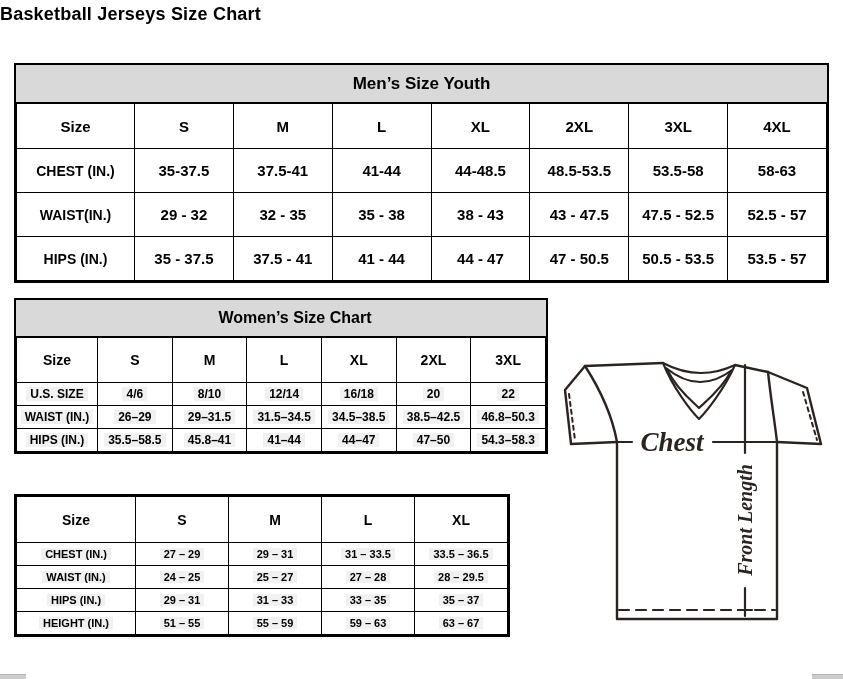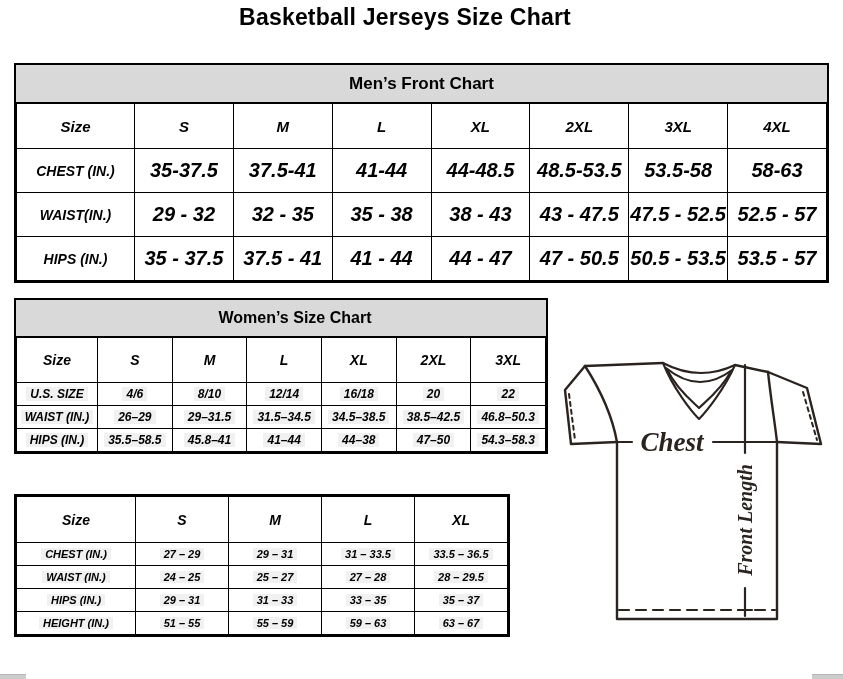--- a/index.html
+++ b/index.html
@@ -1,29 +1,29 @@
 <!DOCTYPE html>
 <html><head>
 <meta charset="utf-8">
 <style>
   html,body{margin:0;padding:0;background:#fff;}
   .page{position:relative;width:843px;height:679px;background:#ffffff;overflow:hidden;
         font-family:"Liberation Sans","DejaVu Sans",sans-serif;color:#000;}
-  .doc-title{position:absolute;left:0;top:4px;width:810px;height:32px;text-align:center;
-        font-size:23px;font-weight:bold;letter-spacing:0.2px;}
+  .doc-title{position:absolute;left:0;top:4px;width:810px;height:32px;text-align:left;
+        font-size:18px;font-weight:bold;letter-spacing:0.2px;}
   .chart-box{position:absolute;border:2px solid #000;background:#fff;box-sizing:content-box;}
   .band{background:#d9d9d9;border-bottom:1px solid #000;text-align:center;font-weight:bold;}
-  .chart-box table{border-collapse:collapse;table-layout:fixed;width:100%;font-style:italic;}
+  .chart-box table{border-collapse:collapse;table-layout:fixed;width:100%;}
   .chart-box th,.chart-box td{border:1px solid #000;text-align:center;vertical-align:middle;
         font-weight:bold;padding:0;overflow:hidden;}
   
   .men{left:14px;top:63px;width:811px;}
   .men .band{height:37px;line-height:37px;font-size:17px;}
   .men thead th{height:44px;font-size:15px;}
-  .men tbody th,.men tbody td{height:43px;font-size:20px;}
+  .men tbody th,.men tbody td{height:43px;font-size:15px;}
   .men tbody th{font-size:14px;}
   
   .women{left:14px;top:298px;width:530px;}
   .women .band{height:36px;line-height:36px;font-size:16px;padding-left:28px;}
   .women thead th{height:44px;font-size:14px;}
   .women tbody th,.women tbody td{height:22px;font-size:12px;}
   
   .youth{left:14px;top:494px;width:492px;}
   .youth .band{height:36px;line-height:36px;font-size:16px;}
   .youth thead th{height:45px;font-size:14px;}
@@ -36,21 +36,21 @@
   .frag-right{left:812px;width:31px;}
 </style>
 </head>
 <body>
 
 <div class="page">
 
   <div class="doc-title">Basketball Jerseys Size Chart</div>
 
   <section class="chart-box men">
-    <div class="band">Men’s Front Chart</div>
+    <div class="band">Men’s Size Youth</div>
     <table>
         <colgroup>
           <col style="width: 118px;">
           <col>
           <col>
           <col>
           <col>
           <col>
           <col>
           <col>
@@ -142,21 +142,21 @@
             <td><span class="cell-text">31.5–34.5</span></td>
             <td><span class="cell-text">34.5–38.5</span></td>
             <td><span class="cell-text">38.5–42.5</span></td>
             <td><span class="cell-text">46.8–50.3</span></td>
           </tr>
           <tr>
             <th><span class="cell-text">HIPS (IN.)</span></th>
             <td><span class="cell-text">35.5–58.5</span></td>
             <td><span class="cell-text">45.8–41</span></td>
             <td><span class="cell-text">41–44</span></td>
-            <td><span class="cell-text">44–38</span></td>
+            <td><span class="cell-text">44–47</span></td>
             <td><span class="cell-text">47–50</span></td>
             <td><span class="cell-text">54.3–58.3</span></td>
           </tr>
         </tbody>
       </table>
   </section>
 
   <section class="chart-box youth tbl-light">
     <table>
         <colgroup>

